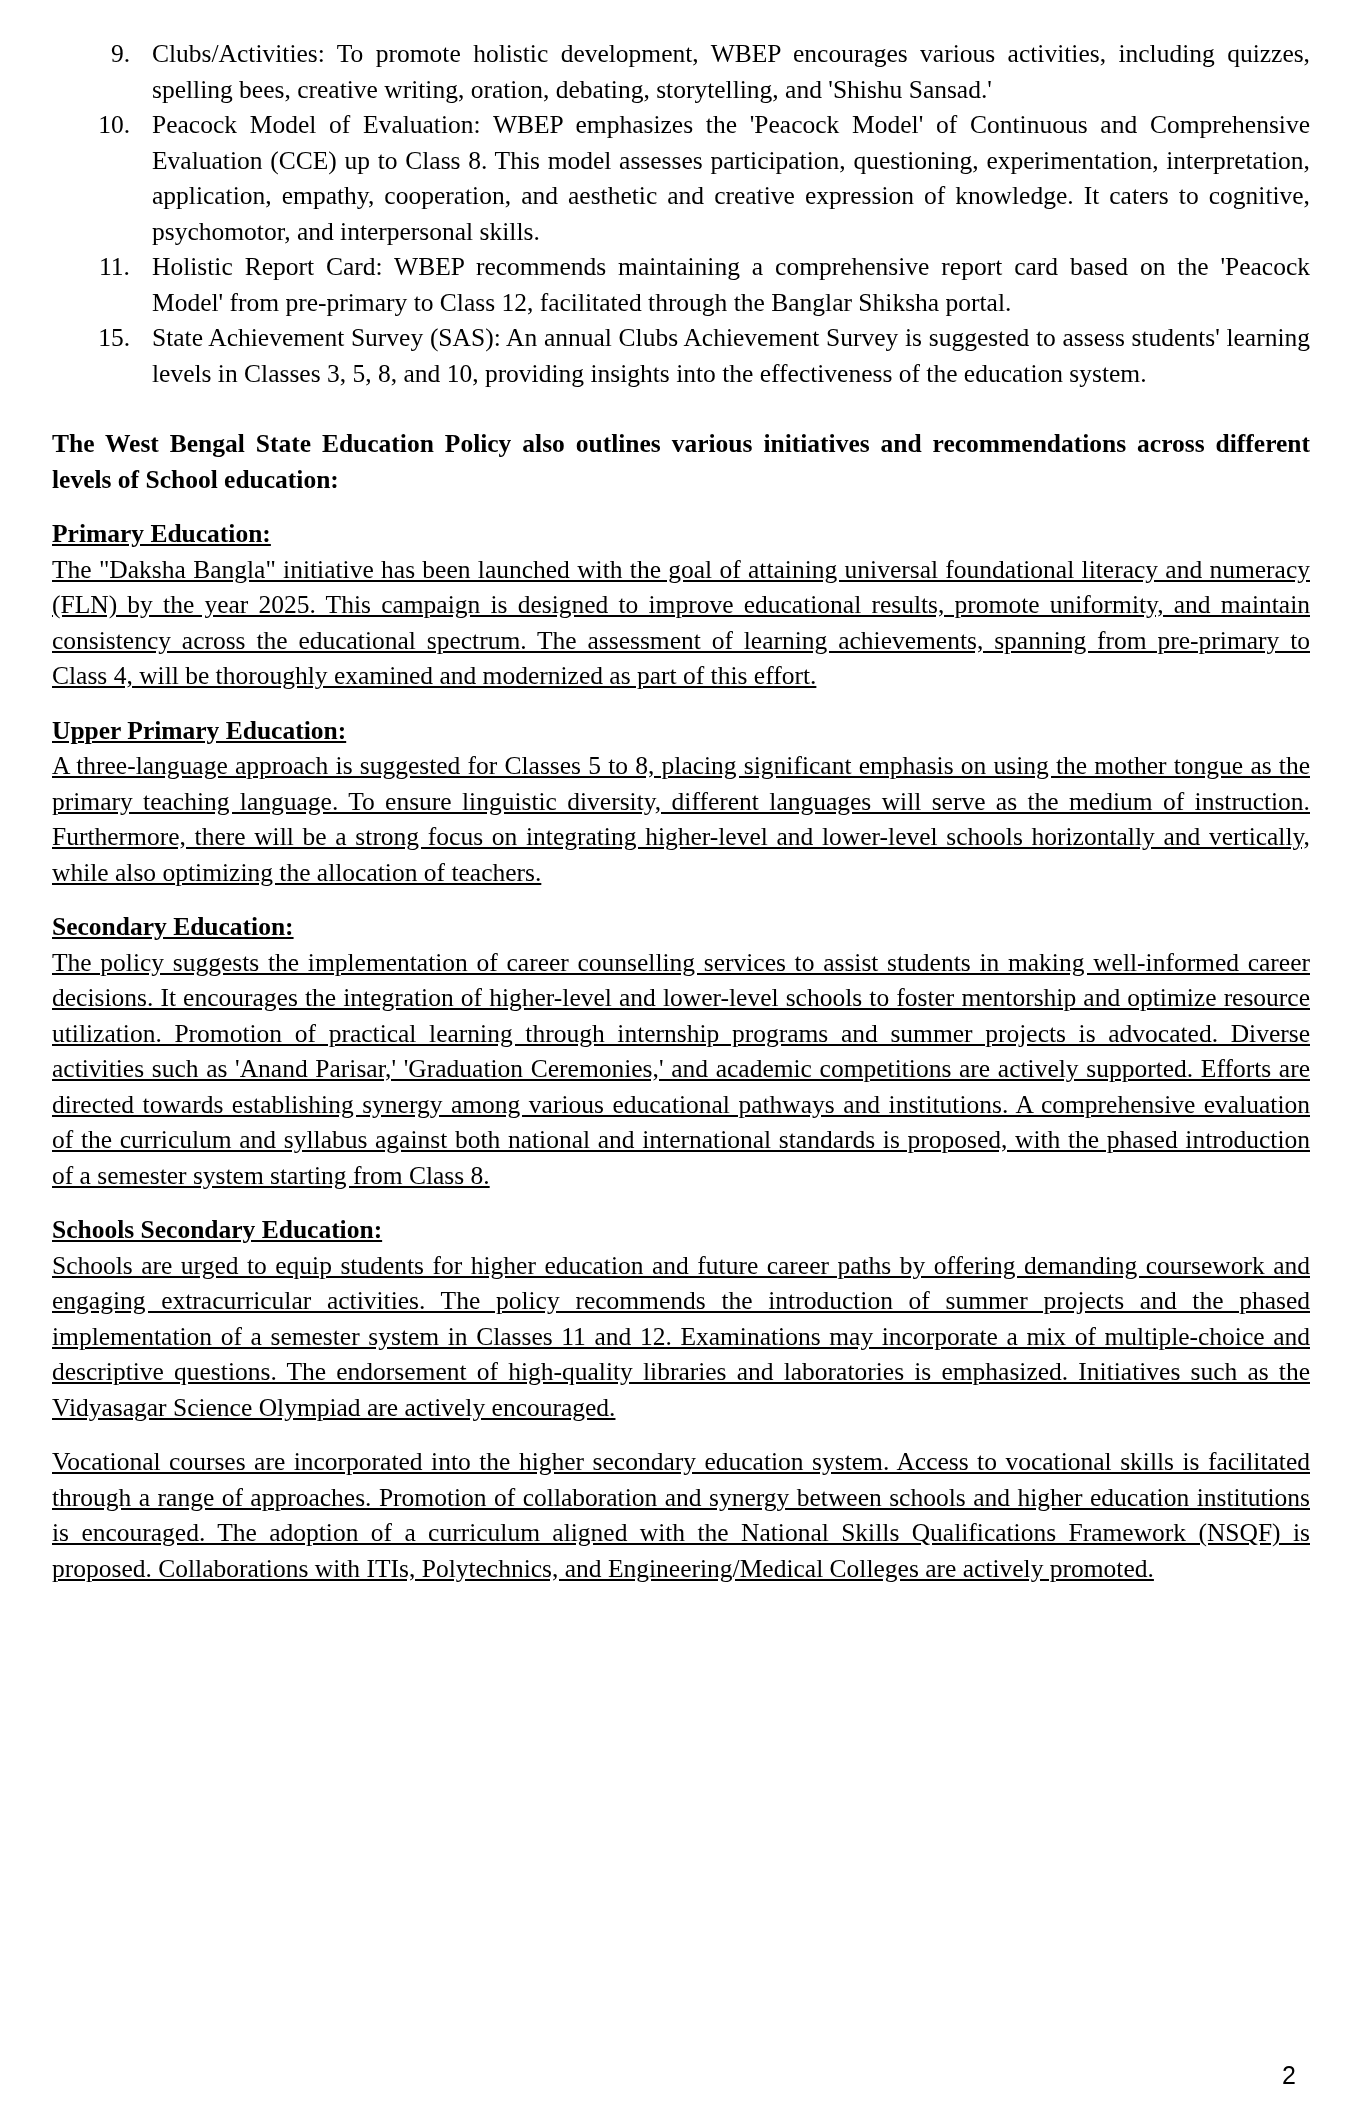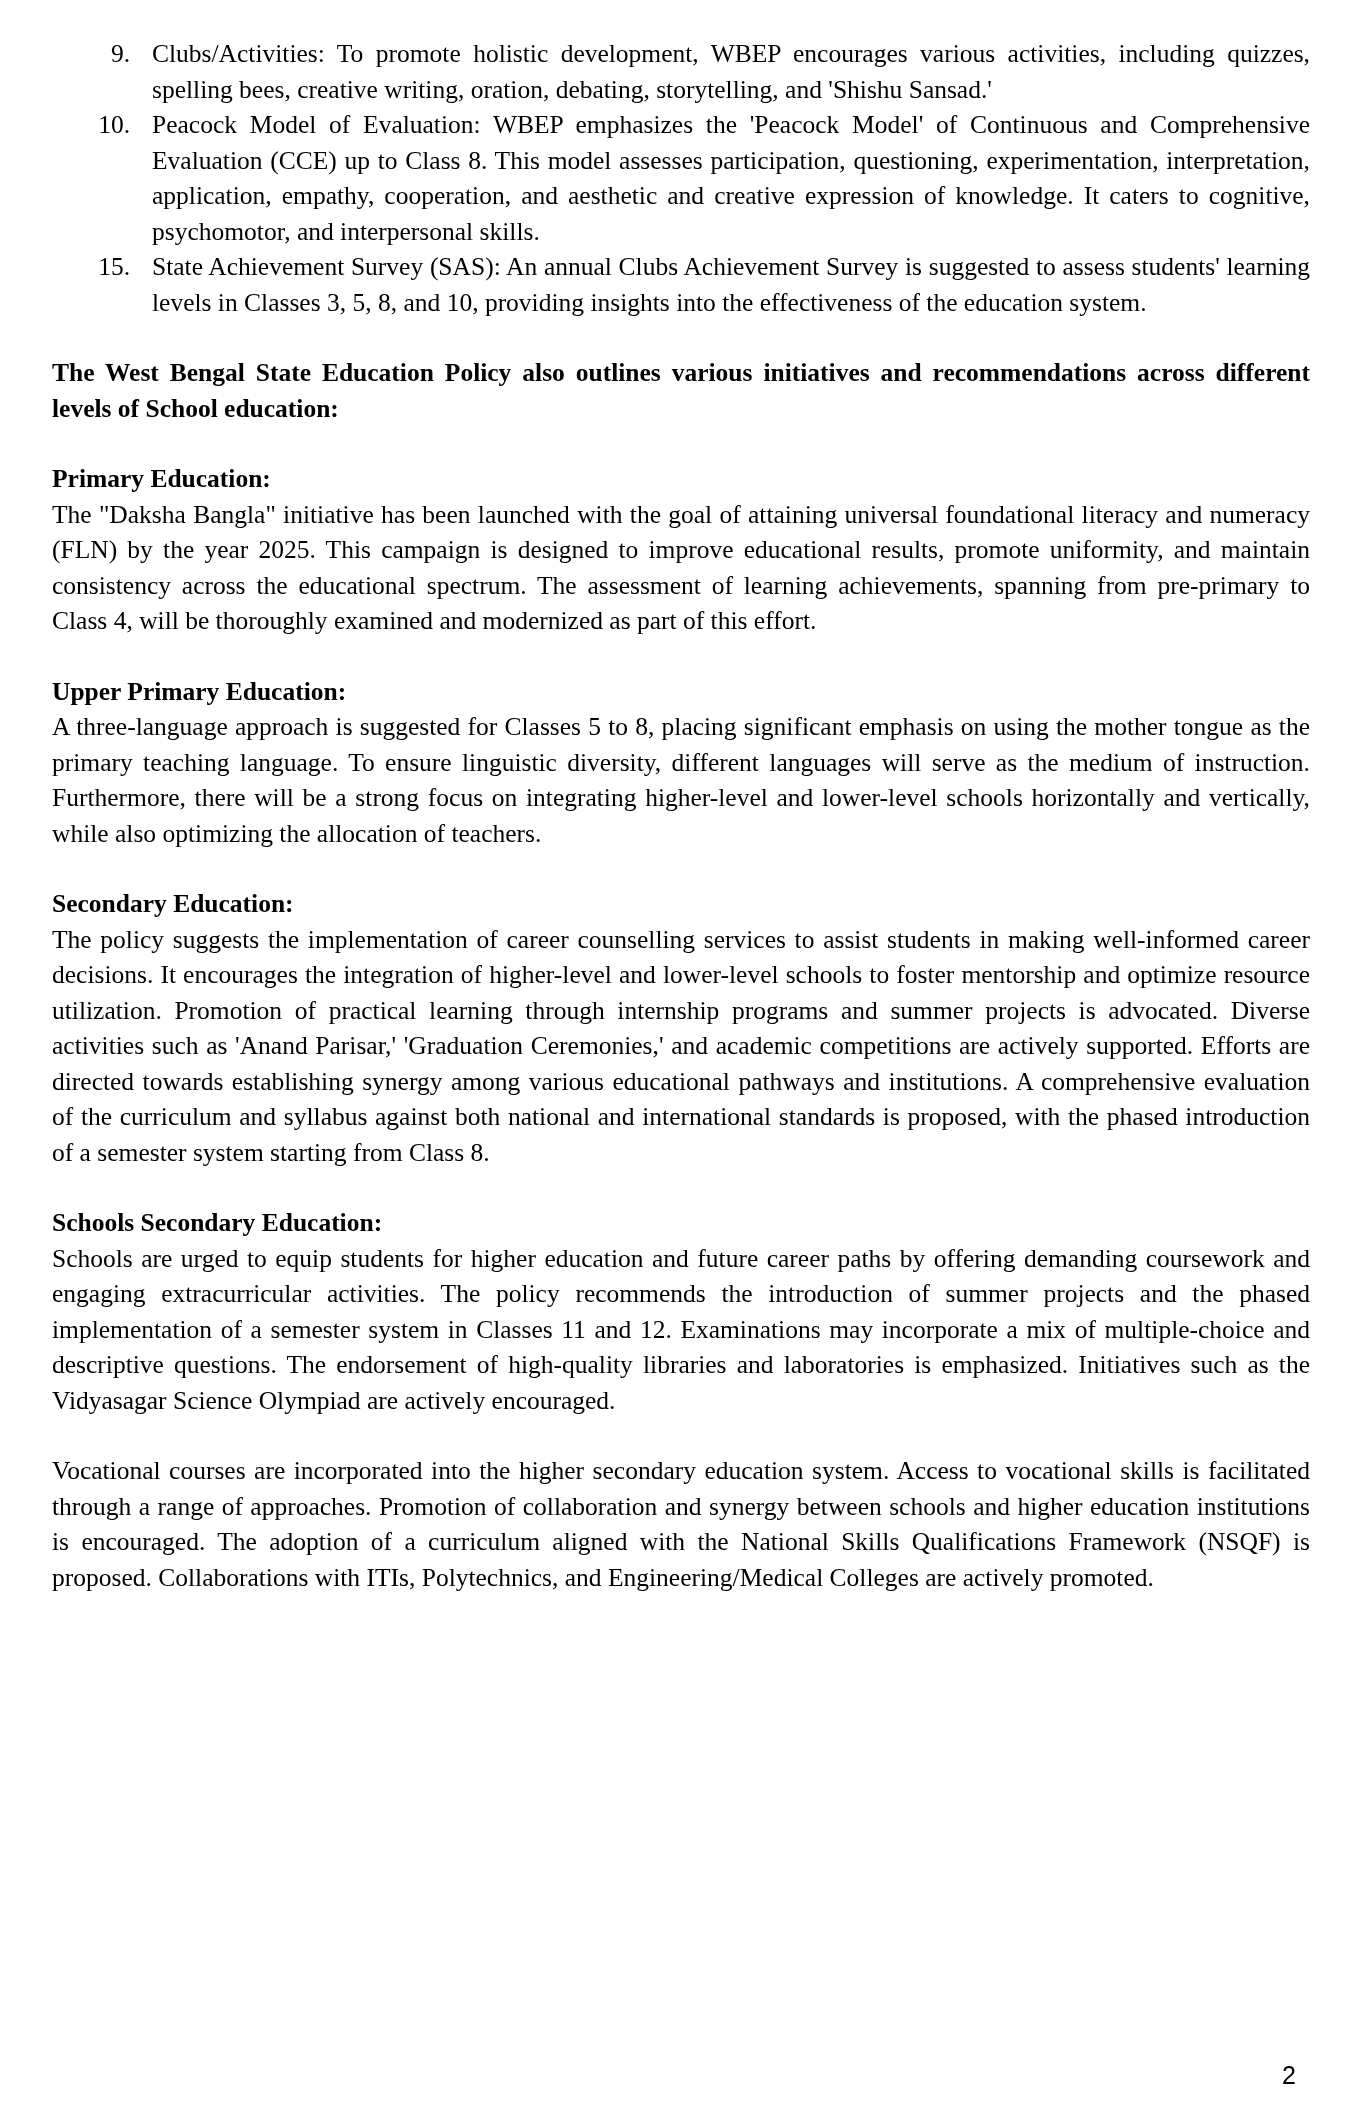--- a/index.html
+++ b/index.html
@@ -9,38 +9,41 @@
     color: #000000;
   }
   .page { position: absolute; left: 52px; top: 36px; width: 1258px; }
   .text { font-size: 25.5px; line-height: 35.5px; text-align: justify; }
   ol.items { list-style: none; margin: 0; padding: 0; }
   ol.items li { position: relative; padding-left: 100px; }
   ol.items li .num { position: absolute; left: 0; width: 78px; text-align: right; }
   .lead { font-weight: normal; }
   p { margin: 0; }
   .intro { margin-top: 35px; font-weight: bold; }
-  .section { margin-top: 35px; }
+  .section { margin-top: 19px; text-decoration: underline; }
   .section h2 { font-size: 25.5px; line-height: 35.5px; margin: 0; font-weight: bold; }
   .page-number {
     position: absolute; left: 1282px; top: 2060px;
     font-family: "Liberation Sans", "DejaVu Sans", sans-serif;
     font-size: 25px; line-height: 30px;
   }
 </style>
 </head>
 <body>
 
 <div class="page">
   <ol class="items text">
     <li>
       <span class="num">9.</span><span class="lead">Clubs/Activities:</span><span> To promote holistic development, WBEP encourages various activities, including quizzes, spelling bees, creative writing, oration, debating, storytelling, and 'Shishu Sansad.'</span>
     </li>
     <li>
       <span class="num">10.</span><span class="lead">Peacock Model of Evaluation:</span><span> WBEP emphasizes the 'Peacock Model' of Continuous and Comprehensive Evaluation (CCE) up to Class 8. This model assesses participation, questioning, experimentation, interpretation, application, empathy, cooperation, and aesthetic and creative expression of knowledge. It caters to cognitive, psychomotor, and interpersonal skills.</span>
+    </li>
+    <li>
+      <span class="num">11.</span><span class="lead">Holistic Report Card:</span><span> WBEP recommends maintaining a comprehensive report card based on the 'Peacock Model' from pre-primary to Class 12, facilitated through the Banglar Shiksha portal.</span>
     </li>
     <li>
       <span class="num">15.</span><span class="lead">State Achievement Survey (SAS):</span><span> An annual Clubs Achievement Survey is suggested to assess students' learning levels in Classes 3, 5, 8, and 10, providing insights into the effectiveness of the education system.</span>
     </li>
   </ol>
 
   <p class="text intro">The West Bengal State Education Policy also outlines various initiatives and recommendations across different levels of School education:</p>
 
   <div class="section">
     <h2>Primary Education:</h2>

